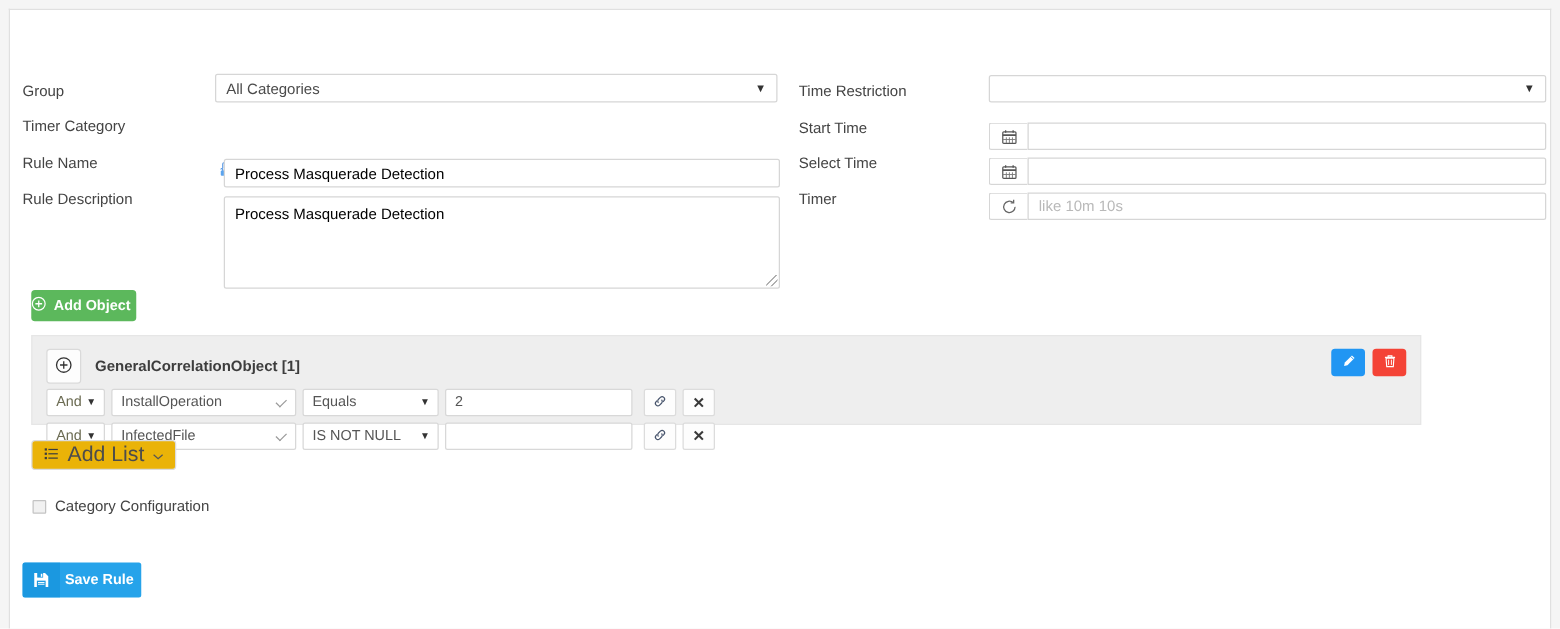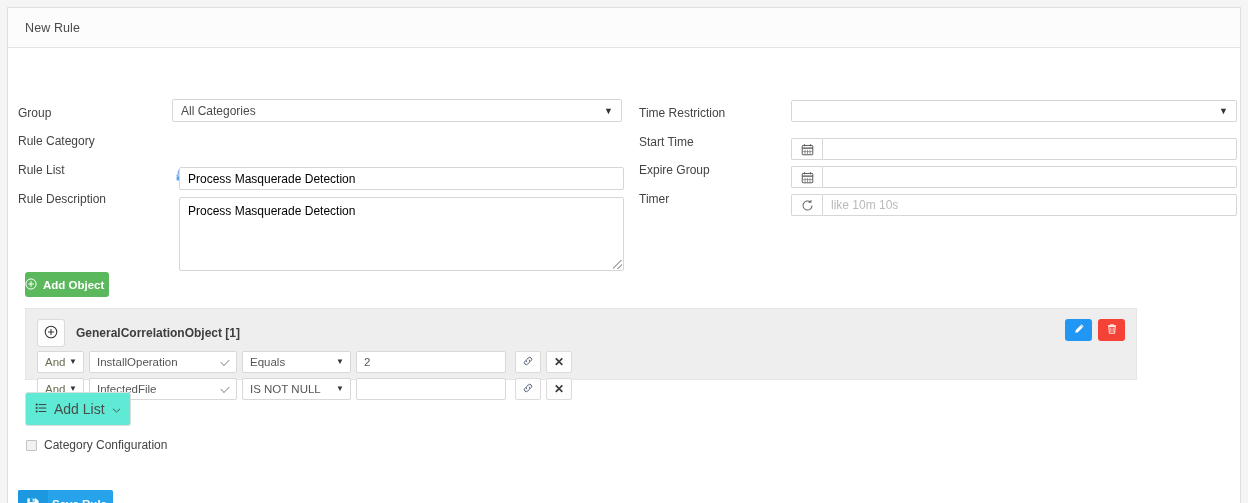--- a/index.html
+++ b/index.html
@@ -213,26 +213,26 @@
     display: flex;
     align-items: center;
     justify-content: center;
     padding-right: 2px;
   }
   .btn-addlist {
     position: absolute;
     left: 17px;
     top: 344px;
     height: 24px;
-    padding: 16px 9px;
-    background: #5eead4;
+    padding: 6px 9px;
+    background: #eab308;
     border: 1px solid #dcdcdc;
     border-radius: 3px;
     color: #4c4c4c;
-    font-size: 14px;
+    font-size: 17px;
     gap: 7px;
   }
 
   
   .corr-block {
     position: absolute;
     left: 17px;
     top: 260px;
     width: 1112px;
     height: 72px;
@@ -386,50 +386,47 @@
     line-height: 1;
   }
 </style>
 </head>
 <body>
 
 <div id="app">
 
   <div class="panel">
 
-    <div class="panel-heading">
-      <span class="panel-title">New Rule</span>
-    </div>
 
     <div class="panel-body">
 
       <div class="form-area">
 
         <div class="form-label" style="left:10px; top:58px;">Group</div>
         <div class="ctl" style="left:164px; top:51px; width:450px; height:23px;">
           <div class="select">
             <span>All Categories</span>
             <span class="caret">▼</span>
           </div>
         </div>
 
-        <div class="form-label" style="left:10px; top:86px;">Rule Category</div>
+        <div class="form-label" style="left:10px; top:86px;">Timer Category</div>
         <a class="select-link" style="left:166px; top:85px;">
           <span class="ico">
             <svg width="13" height="13" viewBox="0 0 16 16">
               <path d="M5.2 7.1V2.6c0-.6.5-1.1 1.1-1.1.6 0 1.1.5 1.1 1.1v4.1" fill="none" stroke="#4a90e2" stroke-width="1.1"></path>
               <path d="M7.4 6.7V5.5c0-.5.4-.9.9-.9s.9.4.9.9v1.3M9.2 6.9V6c0-.5.4-.9.9-.9s.9.4.9.9v1.2" fill="none" stroke="#4a90e2" stroke-width="1.1"></path>
               <path d="M3.3 8.2c0-.6.5-1 1-1 .5 0 .9.4.9 1v1.3" fill="none" stroke="#4a90e2" stroke-width="1.1"></path>
               <rect x="3.2" y="9" width="7.9" height="5.2" rx="1" fill="#5ba4ee"></rect>
             </svg>
           </span>
           <span>Select</span>
         </a>
 
-        <div class="form-label" style="left:10px; top:115px;">Rule List</div>
+        <div class="form-label" style="left:10px; top:115px;">Rule Name</div>
         <div class="ctl" style="left:171px; top:119px; width:445px; height:23px;">
           <input class="input" type="text" value="Process Masquerade Detection" style="">
         </div>
 
         <div class="form-label" style="left:10px; top:144px;">Rule Description</div>
         <div class="ta-wrap" style="left:171px; top:149px; width:445px; height:74px;">
           <textarea class="input" style="width: 445px; height: 74px;">Process Masquerade Detection</textarea>
         </div>
 
         <div class="form-label" style="left:631px; top:58px;">Time Restriction</div>
@@ -449,21 +446,21 @@
                 <path d="M1.5 6.3h13" stroke="#555" stroke-width="1.6"></path>
                 <path d="M4.3 1.4v2.6M11.7 1.4v2.6" stroke="#555" stroke-width="1.3"></path>
                 <path d="M5 8.4v5.6M8 8.4v5.6M11 8.4v5.6" stroke="#777" stroke-width=".9"></path>
                 <path d="M1.8 10.6h12.4" stroke="#777" stroke-width=".9"></path>
               </svg>
             </div>
             <input class="input" type="text" value="" style="">
           </div>
         </div>
 
-        <div class="form-label" style="left:631px; top:115px;">Expire Group</div>
+        <div class="form-label" style="left:631px; top:115px;">Select Time</div>
         <div class="ctl" style="left:783px; top:118px; width:446px; height:22px;">
           <div class="grp">
             <div class="grp-addon">
               <svg width="13" height="13" viewBox="0 0 16 16">
                 <rect x="1.5" y="3" width="13" height="11.5" rx="1" fill="none" stroke="#555" stroke-width="1.2"></rect>
                 <path d="M1.5 6.3h13" stroke="#555" stroke-width="1.6"></path>
                 <path d="M4.3 1.4v2.6M11.7 1.4v2.6" stroke="#555" stroke-width="1.3"></path>
                 <path d="M5 8.4v5.6M8 8.4v5.6M11 8.4v5.6" stroke="#777" stroke-width=".9"></path>
                 <path d="M1.8 10.6h12.4" stroke="#777" stroke-width=".9"></path>
               </svg>

